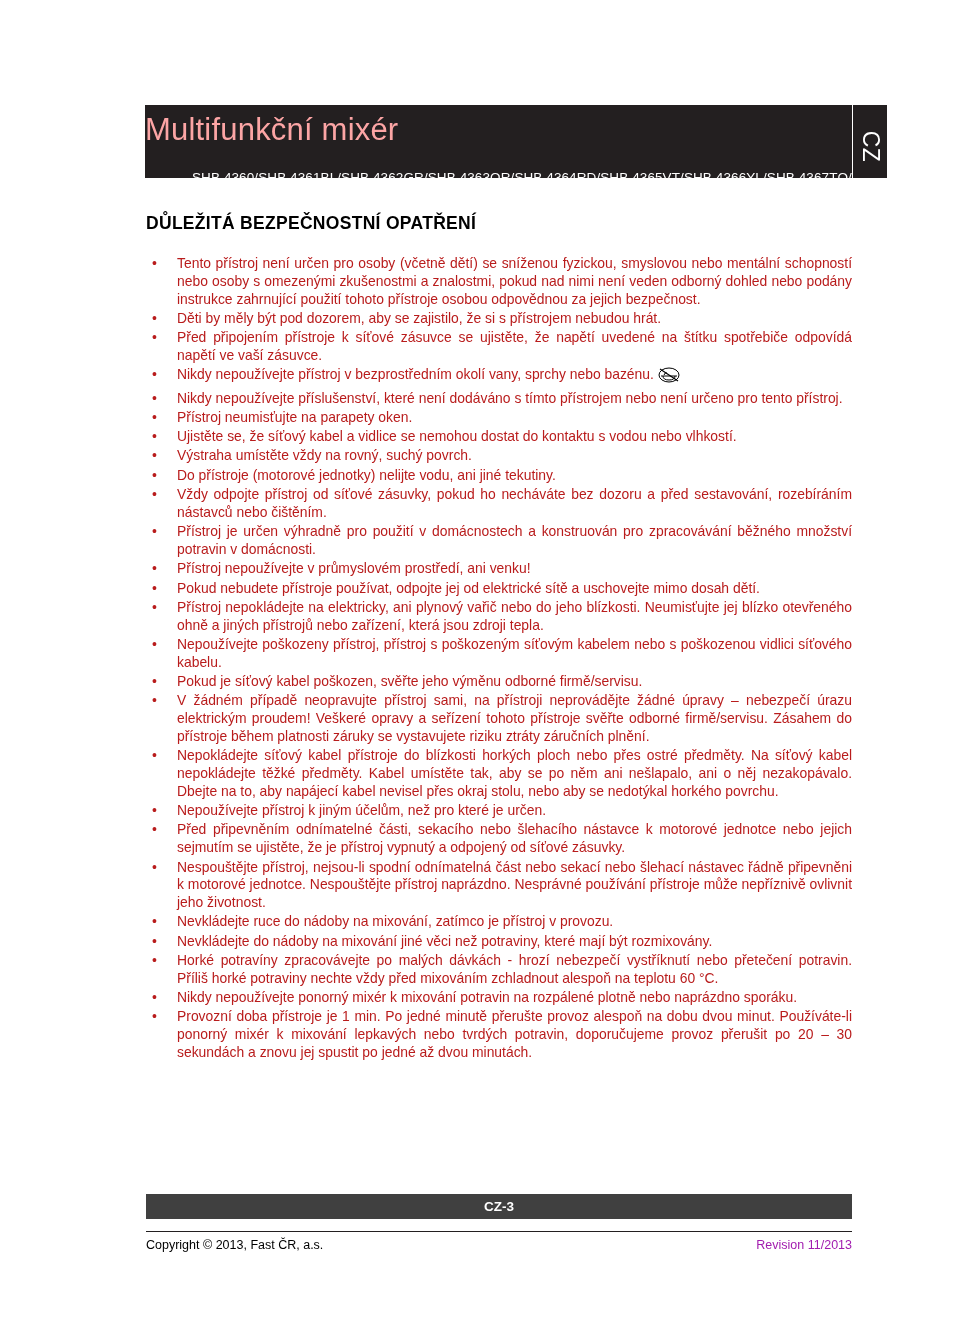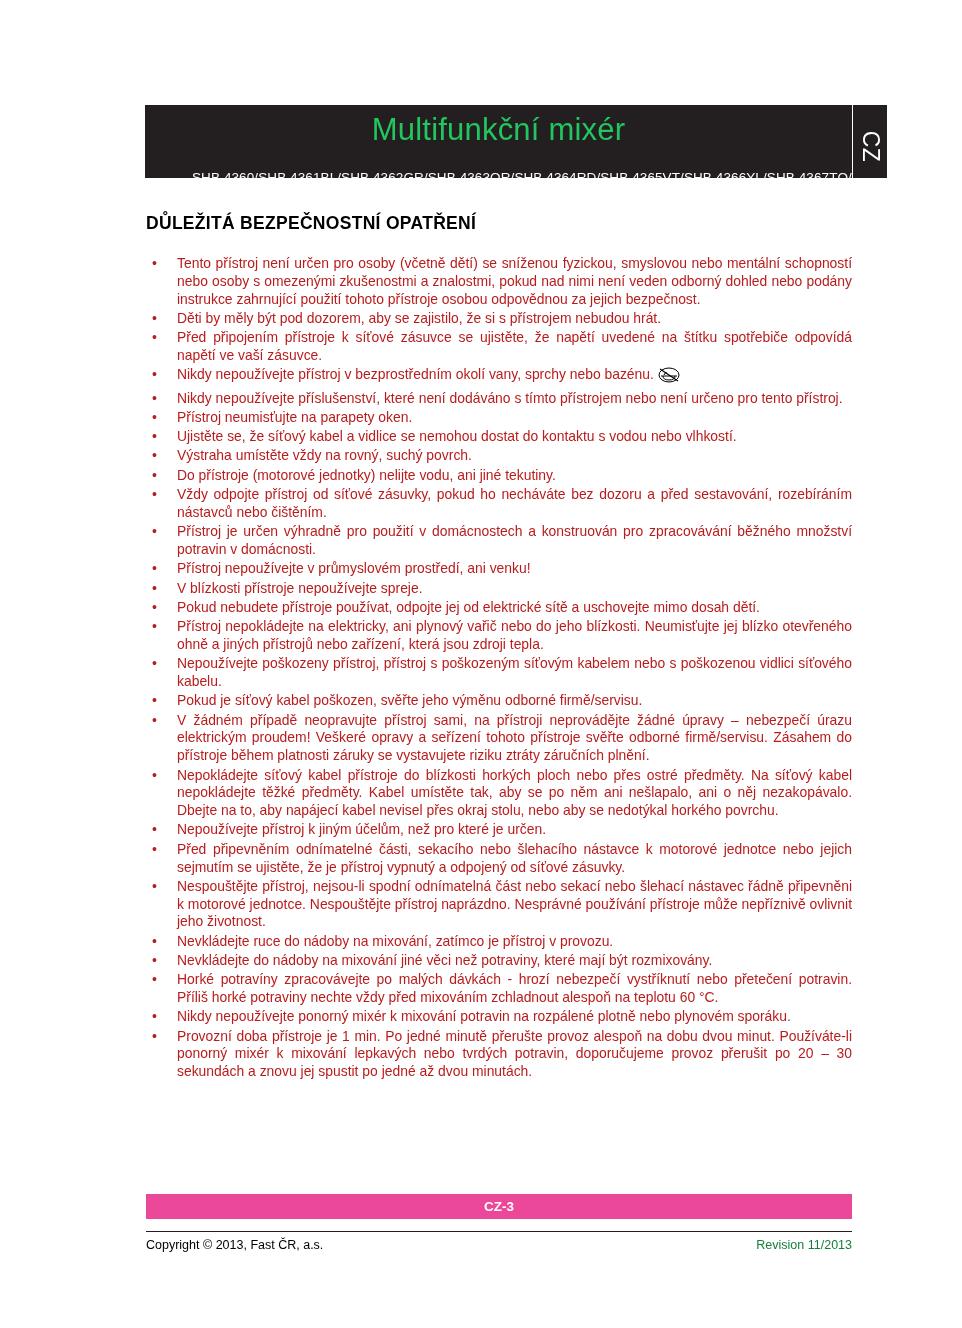--- a/index.html
+++ b/index.html
@@ -35,22 +35,22 @@
     left: 0; top: 0;
     width: 707px;
     height: 73px;
     background: #231f20;
   }
   .header-title {
     position: absolute;
     left: 0;
     top: 4px;
     width: 707px;
-    text-align: center;
-    color: #22c55e;
+    text-align: left;
+    color: #fca5a5;
     font-size: 31px;
     font-weight: normal;
     letter-spacing: 0.2px;
     line-height: 42px;
   }
   .header-models {
     position: absolute;
     left: 0;
     top: 65px;
     width: 707px;
@@ -157,21 +157,21 @@
     text-align: justify;
   }
 
   
   .page-bar {
     position: absolute;
     left: 146px;
     top: 1194px;
     width: 706px;
     height: 25px;
-    background: #ec4899;
+    background: #404040;
   }
   .page-bar span {
     display: block;
     width: 100%;
     text-align: center;
     color: #ffffff;
     font-size: 13.5px;
     line-height: 25px;
     font-weight: bold;
   }
@@ -188,21 +188,21 @@
     left: 146px;
     top: 1238px;
     font-size: 12.5px;
     color: #000;
   }
   .footer-right {
     position: absolute;
     right: 110px;
     top: 1238px;
     font-size: 12.5px;
-    color: #15803d;
+    color: #a21caf;
   }
 </style>
 </head>
 <body>
 
 <div class="page">
 
   <div class="header-wrap">
     <div class="header-main">
       <div class="header-title">Multifunkční mixér</div>
@@ -228,34 +228,33 @@
               <path d="M2 2 L20 14" stroke="#000" stroke-width="1.2"></path>
             </svg></span></li>
       <li><span>Nikdy nepoužívejte příslušenství, které není dodáváno s tímto přístrojem nebo není určeno pro tento přístroj.</span></li>
       <li class="no-justify"><span>Přístroj neumisťujte na parapety oken.</span></li>
       <li class="no-justify"><span>Ujistěte se, že síťový kabel a vidlice se nemohou dostat do kontaktu s vodou nebo vlhkostí.</span></li>
       <li class="no-justify"><span>Výstraha umístěte vždy na rovný, suchý povrch.</span></li>
       <li class="no-justify"><span>Do přístroje (motorové jednotky) nelijte vodu, ani jiné tekutiny.</span></li>
       <li><span>Vždy odpojte přístroj od síťové zásuvky, pokud ho necháváte bez dozoru a před sestavování, rozebíráním nástavců nebo čištěním.</span></li>
       <li><span>Přístroj je určen výhradně pro použití v domácnostech a konstruován pro zpracovávání běžného množství potravin v domácnosti.</span></li>
       <li class="no-justify"><span>Přístroj nepoužívejte v průmyslovém prostředí, ani venku!</span></li>
-      <li class="no-justify"><span>V blízkosti přístroje nepoužívejte spreje.</span></li>
       <li class="no-justify"><span>Pokud nebudete přístroje používat, odpojte jej od elektrické sítě a uschovejte mimo dosah dětí.</span></li>
       <li><span>Přístroj nepokládejte na elektricky, ani plynový vařič nebo do jeho blízkosti. Neumisťujte jej blízko otevřeného ohně a jiných přístrojů nebo zařízení, která jsou zdroji tepla.</span></li>
       <li><span>Nepoužívejte poškozeny přístroj, přístroj s poškozeným síťovým kabelem nebo s poškozenou vidlici síťového kabelu.</span></li>
       <li class="no-justify"><span>Pokud je síťový kabel poškozen, svěřte jeho výměnu odborné firmě/servisu.</span></li>
       <li><span>V žádném případě neopravujte přístroj sami, na přístroji neprovádějte žádné úpravy – nebezpečí úrazu elektrickým proudem! Veškeré opravy a seřízení tohoto přístroje svěřte odborné firmě/servisu. Zásahem do přístroje během platnosti záruky se vystavujete riziku ztráty záručních plnění.</span></li>
       <li><span>Nepokládejte síťový kabel přístroje do blízkosti horkých ploch nebo přes ostré předměty. Na síťový kabel nepokládejte těžké předměty. Kabel umístěte tak, aby se po něm ani nešlapalo, ani o něj nezakopávalo. Dbejte na to, aby napájecí kabel nevisel přes okraj stolu, nebo aby se nedotýkal horkého povrchu.</span></li>
       <li class="no-justify"><span>Nepoužívejte přístroj k jiným účelům, než pro které je určen.</span></li>
       <li><span>Před připevněním odnímatelné části, sekacího nebo šlehacího nástavce k motorové jednotce nebo jejich sejmutím se ujistěte, že je přístroj vypnutý a odpojený od síťové zásuvky.</span></li>
       <li><span>Nespouštějte přístroj, nejsou-li spodní odnímatelná část nebo sekací nebo šlehací nástavec řádně připevněni k motorové jednotce. Nespouštějte přístroj naprázdno. Nesprávné používání přístroje může nepříznivě ovlivnit jeho životnost.</span></li>
       <li class="no-justify"><span>Nevkládejte ruce do nádoby na mixování, zatímco je přístroj v provozu.</span></li>
       <li class="no-justify"><span>Nevkládejte do nádoby na mixování jiné věci než potraviny, které mají být rozmixovány.</span></li>
       <li><span>Horké potravíny zpracovávejte po malých dávkách - hrozí nebezpečí vystříknutí nebo přetečení potravin. Příliš horké potraviny nechte vždy před mixováním zchladnout alespoň na teplotu 60 °C.</span></li>
-      <li class="no-justify"><span>Nikdy nepoužívejte ponorný mixér k mixování potravin na rozpálené plotně nebo plynovém sporáku.</span></li>
+      <li class="no-justify"><span>Nikdy nepoužívejte ponorný mixér k mixování potravin na rozpálené plotně nebo naprázdno sporáku.</span></li>
       <li><span>Provozní doba přístroje je 1 min. Po jedné minutě přerušte provoz alespoň na dobu dvou minut. Používáte-li ponorný mixér k mixování lepkavých nebo tvrdých potravin, doporučujeme provoz přerušit po 20 – 30 sekundách a znovu jej spustit po jedné až dvou minutách.</span></li>
     </ul>
 
   </div>
 
   <div class="page-bar">
     <span>CZ-3</span>
   </div>
   <div class="footer-rule"></div>
   <div class="footer-left">Copyright © 2013, Fast ČR, a.s.</div>

